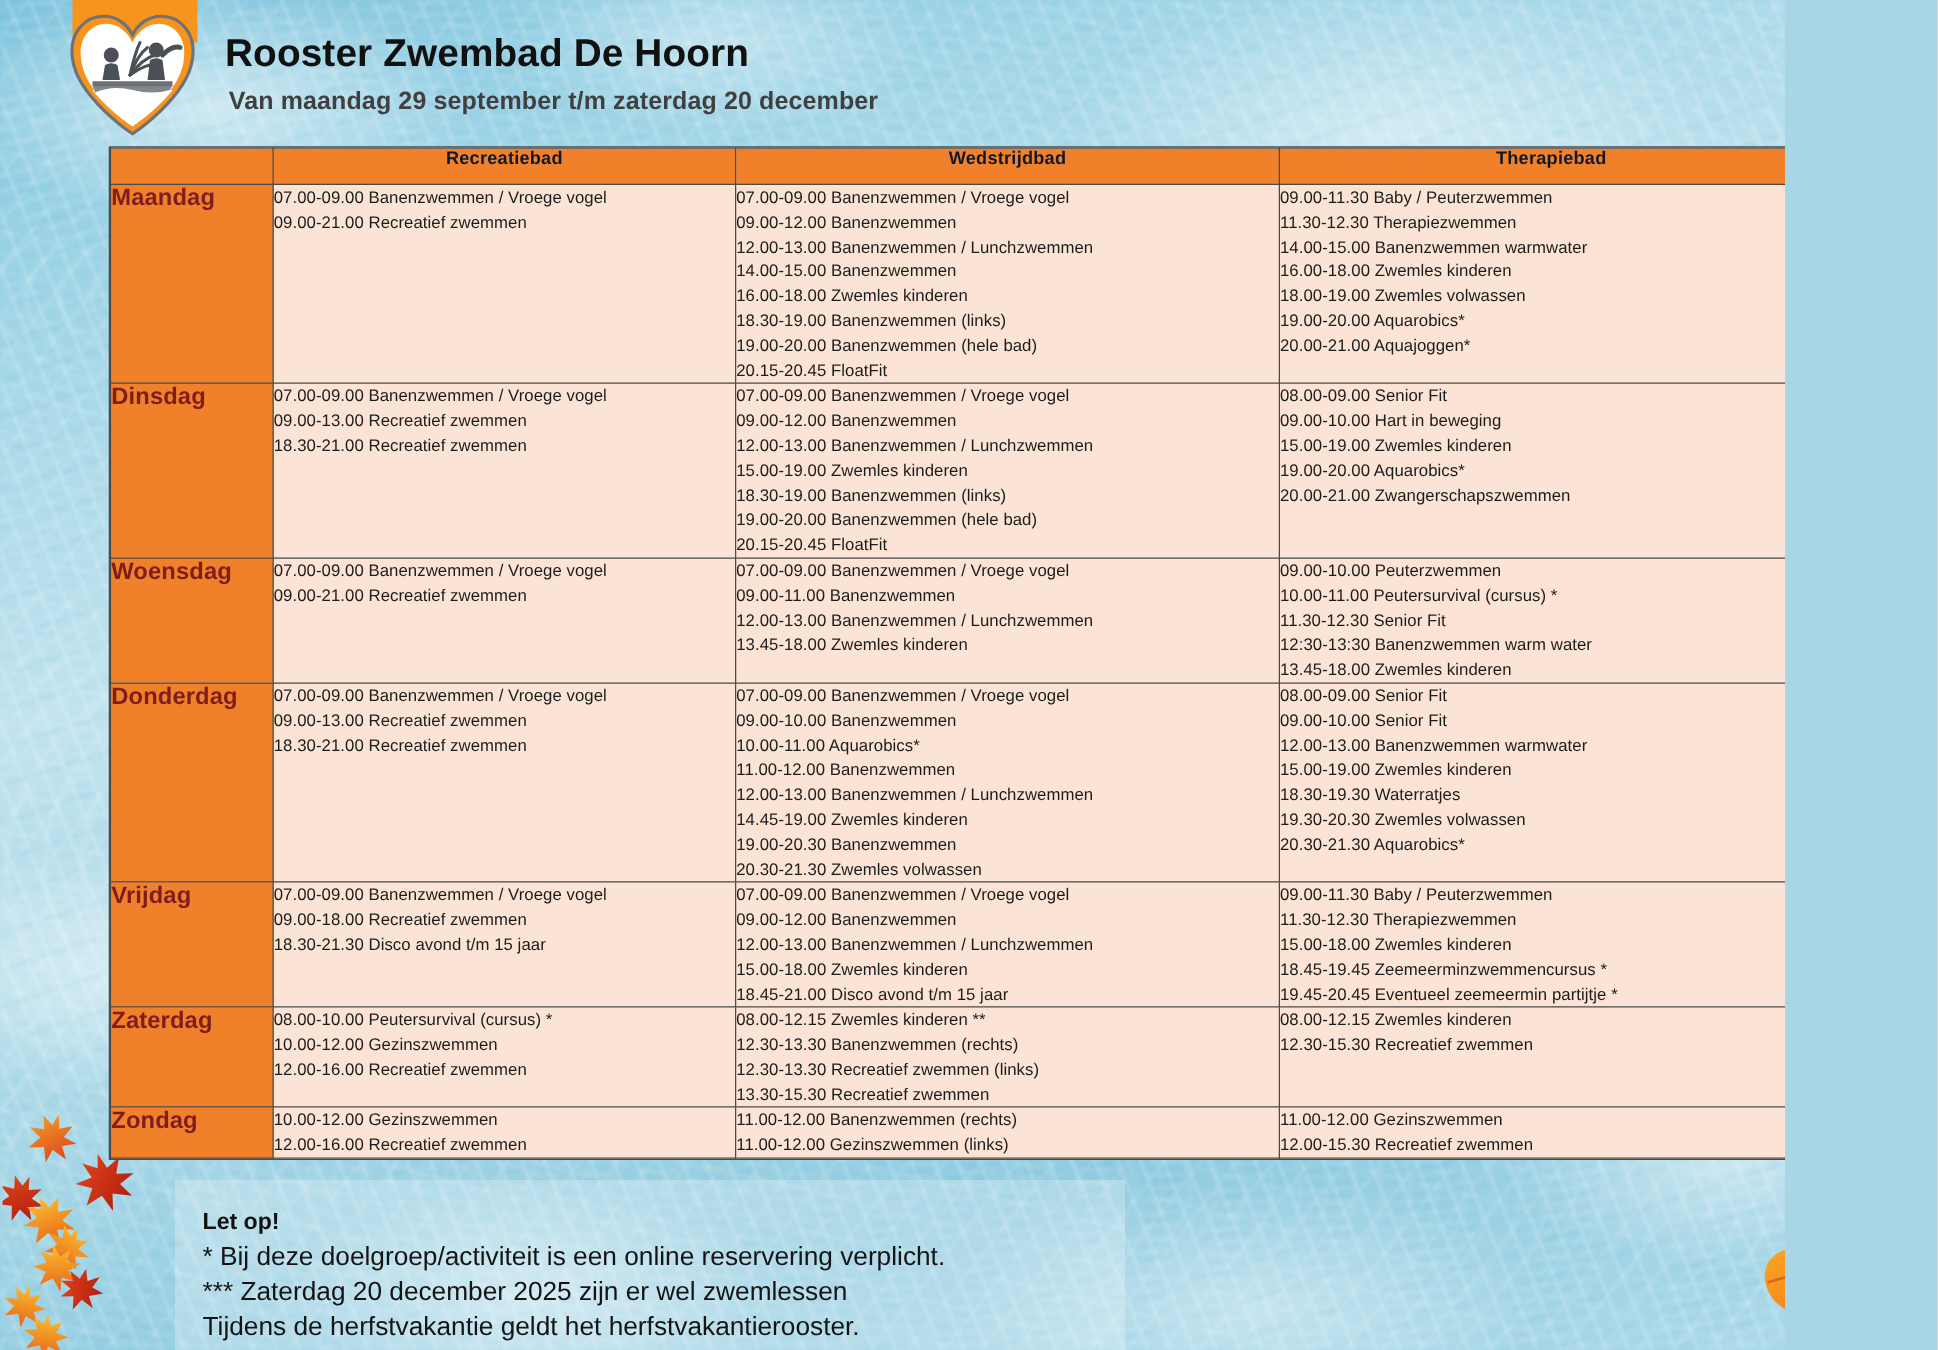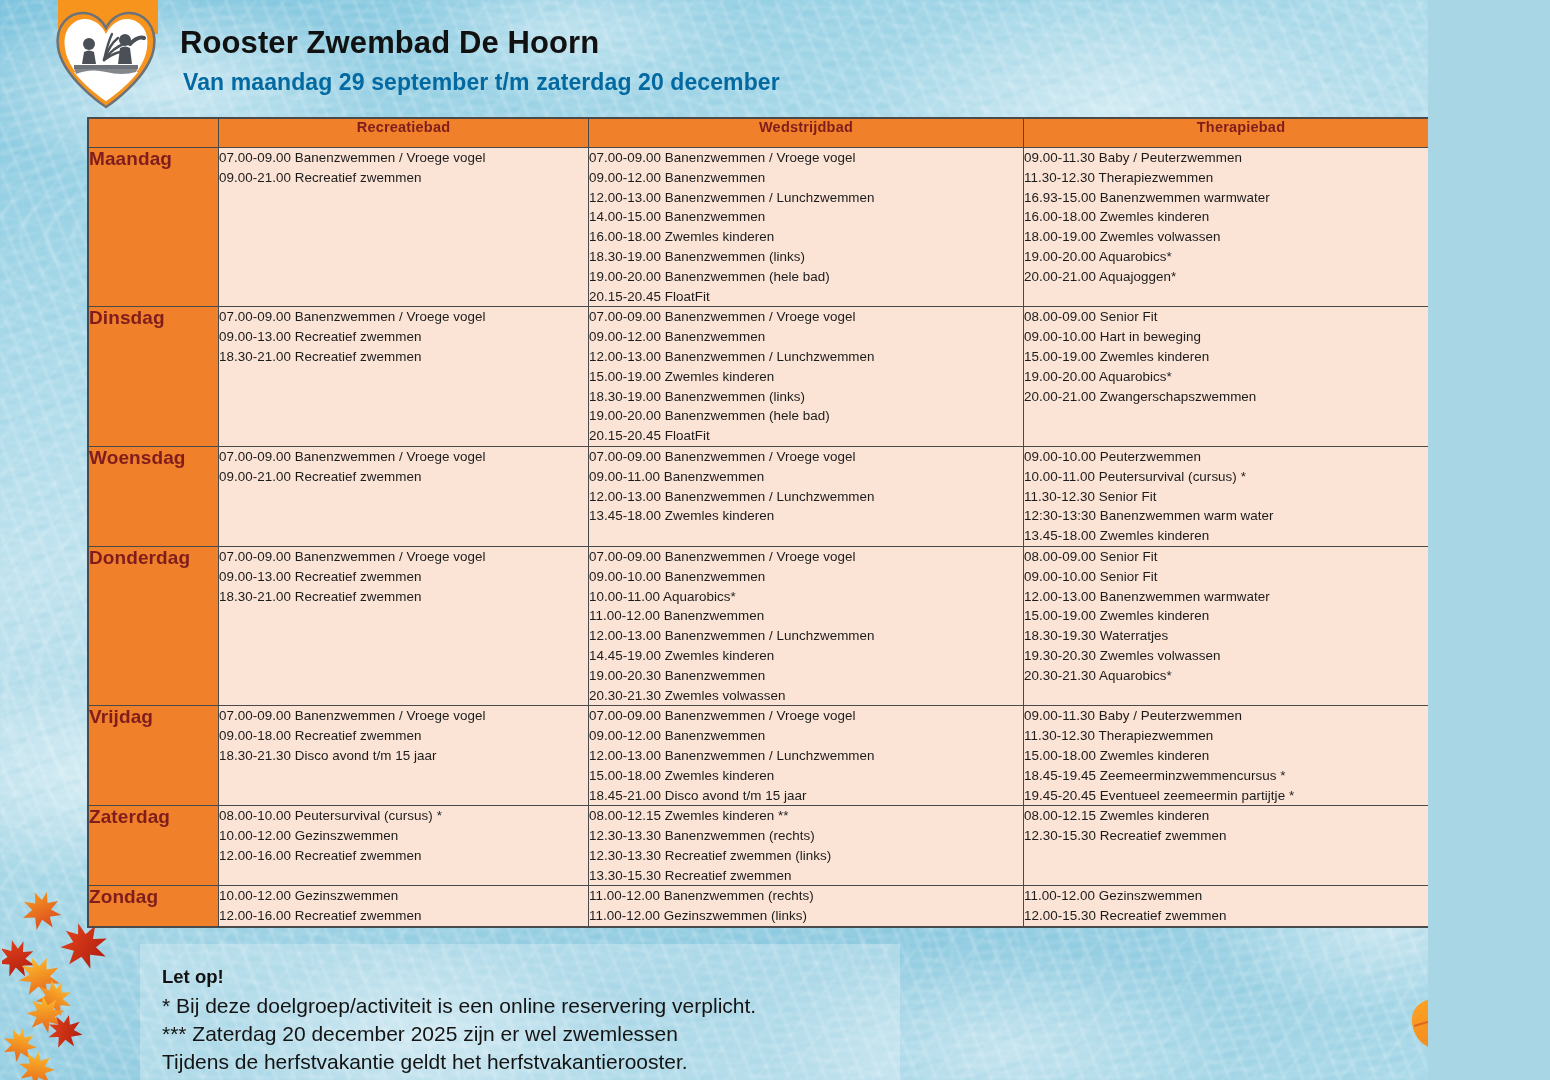--- a/index.html
+++ b/index.html
@@ -80,23 +80,23 @@
   .main-title {
     font-size: 31px;
     font-weight: bold;
     color: #111111;
     letter-spacing: .1px;
     line-height: 1.12;
     margin: 0;
     white-space: nowrap;
   }
   .sub-title {
-    font-size: 23px;
+    font-size: 20px;
     font-weight: bold;
-    color: #0369a1;
+    color: #404040;
     letter-spacing: .1px;
     line-height: 1.12;
     margin: 9px 0 12px 3px;
     white-space: nowrap;
   }
 
   
   .schedule-wrap {
     position: absolute;
     left: 88px; top: 118px;
@@ -113,21 +113,21 @@
   table.schedule td {
     border: 1px solid #4a4a4a;
     vertical-align: top;
     padding: 0;
   }
   thead th {
     background: #F0802A;
     height: 28px;
     font-size: 14.5px;
     font-weight: bold;
-    color: #7f1d1d;
+    color: #0f172a;
     text-align: center;
     letter-spacing: .2px;
   }
   col.c-day  { width: 130px; }
   col.c-rec  { width: 370px; }
   col.c-wed  { width: 435px; }
   col.c-the  { width: 435px; }
 
   td.day-cell {
     background: #F0802A;
@@ -322,21 +322,21 @@
                 <li>16.00-18.00 Zwemles kinderen</li>
                 <li>18.30-19.00 Banenzwemmen (links)</li>
                 <li>19.00-20.00 Banenzwemmen (hele bad)</li>
                 <li>20.15-20.45 FloatFit</li>
               </ul>
             </td>
             <td class="pool-cell">
               <ul>
                 <li>09.00-11.30 Baby / Peuterzwemmen</li>
                 <li>11.30-12.30 Therapiezwemmen</li>
-                <li>16.93-15.00 Banenzwemmen warmwater</li>
+                <li>14.00-15.00 Banenzwemmen warmwater</li>
                 <li>16.00-18.00 Zwemles kinderen</li>
                 <li>18.00-19.00 Zwemles volwassen</li>
                 <li>19.00-20.00 Aquarobics*</li>
                 <li>20.00-21.00 Aquajoggen*</li>
               </ul>
             </td>
           </tr>
           <tr>
             <td class="day-cell">Dinsdag</td>
             <td class="pool-cell">

